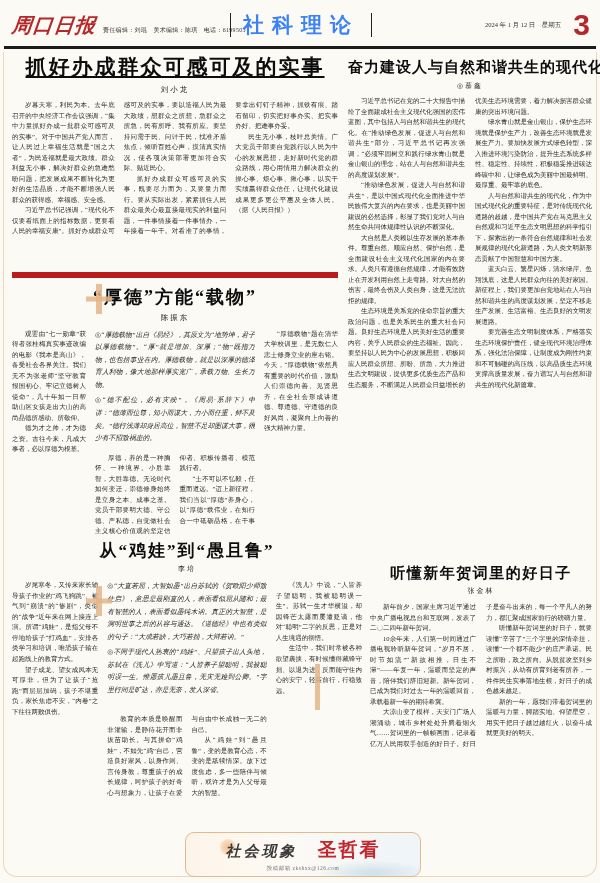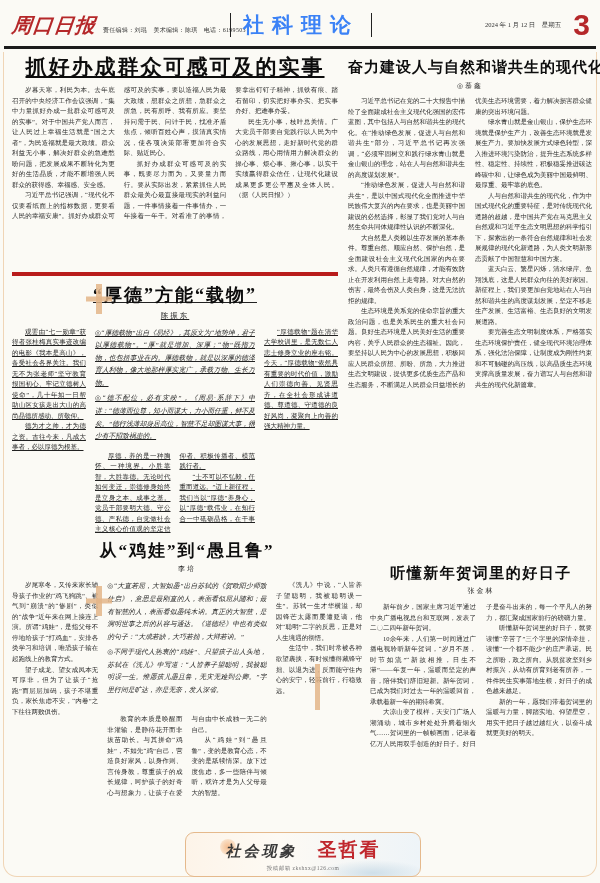--- a/index.html
+++ b/index.html
@@ -30,21 +30,21 @@
   .bodytext p{margin:0;text-indent:2em;font-size:6.5px;line-height:1.62;color:#2a2a2a;
               text-align:justify;word-break:break-all;}
   .cols-3{column-count:3;column-gap:9px;}
   .cols-2{column-count:2;column-gap:10px;}
   
   .lead-headline{font-size:21px;letter-spacing:2px;margin:2px 0 5px;text-decoration:underline;}
   
   .right-headline{font-size:15px;letter-spacing:1px;margin:4px 0 5px;}
   .right-byline{font-size:7px;}
   
-  .boxed{border-top:4px solid #b91c1c;padding-top:9px;text-decoration:underline;}
+  .boxed{border-top:6px solid #b91c1c;padding-top:9px;}
   .feature-headline{font-size:18px;letter-spacing:2px;margin:0 0 4px;}
   .feature-content{display:flex;gap:9px;margin-top:6px;}
   .fcol{overflow:hidden;}
   .fcol p{margin:0;text-indent:2em;font-size:6.5px;line-height:1.62;color:#2a2a2a;
           text-align:justify;word-break:break-all;}
   .fmid{display:flex;flex-direction:column;gap:6px;}
   .quoteblock{overflow:hidden;}
   .quoteblock p{margin:0 0 3px;font-size:6.8px;line-height:1.85;color:#1f1f1f;font-style:italic;
                 text-align:justify;word-break:break-all;text-indent:0;}
   .midmore{column-count:2;column-gap:9px;overflow:hidden;}
@@ -91,20 +91,21 @@
     <div class="header-right">
       <div class="date-line">2024 年 1 月 12 日　星期五</div>
       <div class="page-number">3</div>
     </div>
   </div>
   <div class="top-rule"></div>
   <div class="page-frame"></div>
 
   <div class="article" style="left:12px;top:53px;width:326px;">
     <div class="headline lead-headline">抓好办成群众可感可及的实事</div>
+    <div class="byline">刘小龙</div>
     <div class="bodytext cols-3" style="height:163px;margin-top:5px;">
         <p>岁暮天寒，利民为本。去年底召开的中央经济工作会议强调，“集中力量抓好办成一批群众可感可及的实事”。对于中国共产党人而言，让人民过上幸福生活就是“国之大者”，为民造福就是最大政绩。群众利益无小事，解决好群众的急难愁盼问题，把发展成果不断转化为更好的生活品质，才能不断增强人民群众的获得感、幸福感、安全感。</p>
         <p>习近平总书记强调，“现代化不仅要看纸面上的指标数据，更要看人民的幸福安康”。抓好办成群众可感可及的实事，要以造福人民为最大政绩，想群众之所想，急群众之所急，民有所呼、我有所应。要坚持问需于民、问计于民，找准矛盾焦点，倾听百姓心声，摸清真实情况，使各项决策部署更加符合实际、贴近民心。</p>
         <p>抓好办成群众可感可及的实事，既要尽力而为，又要量力而行。要从实际出发，紧紧抓住人民群众最关心最直接最现实的利益问题，一件事情接着一件事情办，一年接着一年干。对看准了的事情，要拿出钉钉子精神，抓铁有痕、踏石留印，切实把好事办实、把实事办好、把难事办妥。</p>
         <p>民生无小事，枝叶总关情。广大党员干部要自觉践行以人民为中心的发展思想，走好新时代党的群众路线，用心用情用力解决群众的操心事、烦心事、揪心事，以实干实绩赢得群众信任，让现代化建设成果更多更公平惠及全体人民。（据《人民日报》）</p>
       </div>
   </div>
 
   <div class="article" style="left:348px;top:54px;width:244px;">
     <div class="headline right-headline">奋力建设人与自然和谐共生的现代化</div>

